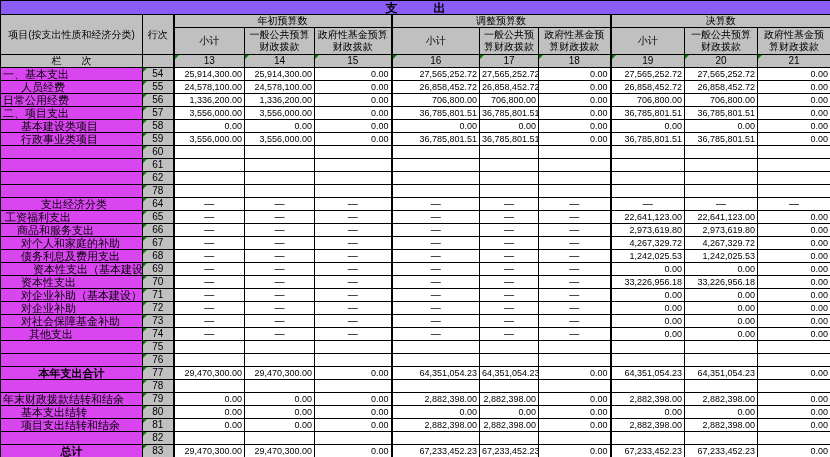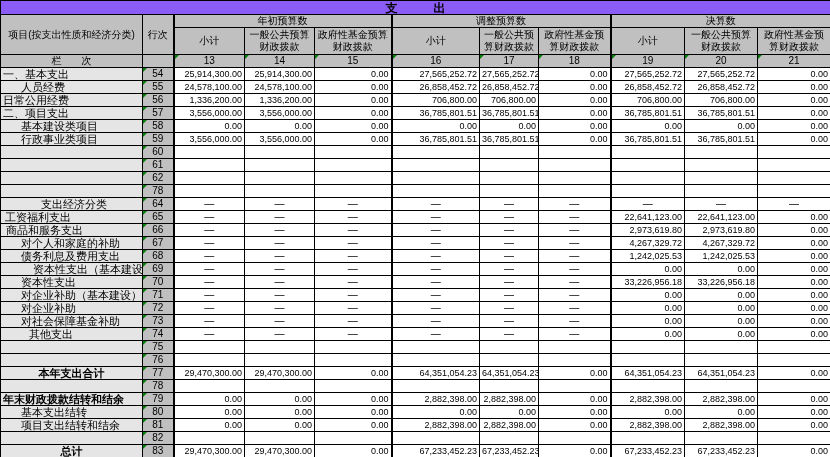--- a/index.html
+++ b/index.html
@@ -27,21 +27,21 @@
     font-size: 12px; font-weight: bold; height: 14px;
   }
   .hdr {
     background: #c0c0c0; text-align: center; font-size: 10px;
   }
   .hdr.wrap {
     white-space: normal; word-break: break-all; line-height: 12px;
   }
   tr.sub-row th { height: 27px; }
   .lbl {
-    background: #e5e5e5; font-size: 11px; text-align: left;
+    background: #d946ef; font-size: 11px; text-align: left;
   }
   .lbl.b { font-weight: bold; }
   .lbl.c { text-align: center; }
   .line-no {
     background: #c0c0c0; text-align: center; font-size: 10px;
     position: relative;
   }
   .idx { position: relative; }
   .tri {
     position: absolute; left: 0; top: 0; width: 0; height: 0;
@@ -259,21 +259,21 @@
           <td class="val dash">—</td>
           <td class="val dash">—</td>
           <td class="val gs dash">—</td>
           <td class="val dash">—</td>
           <td class="val dash">—</td>
           <td class="val gs">22,641,123.00</td>
           <td class="val">22,641,123.00</td>
           <td class="val">0.00</td>
         </tr>
         <tr>
-          <td class="lbl" style="padding-left: 5px;">商品和服务支出</td>
+          <td class="lbl" style="padding-left: 16px;">商品和服务支出</td>
           <td class="line-no"><span class="tri"></span><span>66</span></td>
           <td class="val gs dash">—</td>
           <td class="val dash">—</td>
           <td class="val dash">—</td>
           <td class="val gs dash">—</td>
           <td class="val dash">—</td>
           <td class="val dash">—</td>
           <td class="val gs">2,973,619.80</td>
           <td class="val">2,973,619.80</td>
           <td class="val">0.00</td>
@@ -428,21 +428,21 @@
           <td class="val"></td>
           <td class="val"></td>
           <td class="val gs"></td>
           <td class="val"></td>
           <td class="val"></td>
           <td class="val gs"></td>
           <td class="val"></td>
           <td class="val"></td>
         </tr>
         <tr>
-          <td class="lbl" style="padding-left: 2px; font-weight: bold;">年末财政拨款结转和结余</td>
+          <td class="lbl" style="padding-left: 2px;">年末财政拨款结转和结余</td>
           <td class="line-no"><span class="tri"></span><span>79</span></td>
           <td class="val gs">0.00</td>
           <td class="val">0.00</td>
           <td class="val">0.00</td>
           <td class="val gs">2,882,398.00</td>
           <td class="val">2,882,398.00</td>
           <td class="val">0.00</td>
           <td class="val gs">2,882,398.00</td>
           <td class="val">2,882,398.00</td>
           <td class="val">0.00</td>

